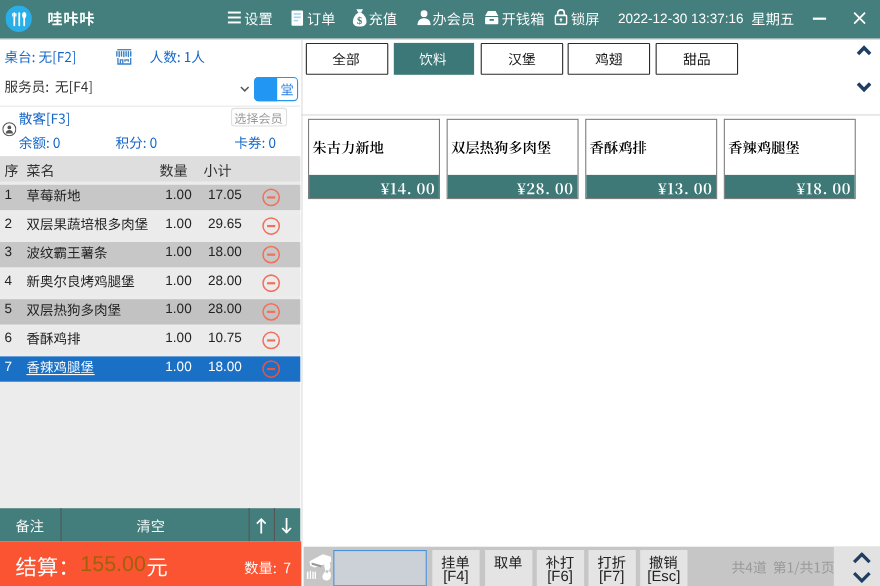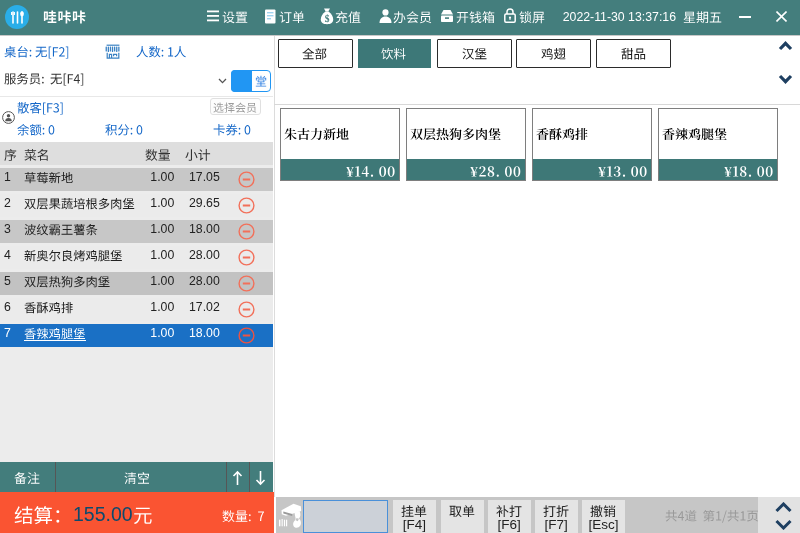--- a/index.html
+++ b/index.html
@@ -81,21 +81,21 @@
 <rect x="0.8" y="6" width="10.4" height="8.2" rx="1.2" fill="none" stroke="#fff" stroke-width="1.5"></rect>
 <path d="M3 6 L3 4 C3 2.2 4.2 1 6 1 C7.8 1 9 2.2 9 4 L9 6" fill="none" stroke="#fff" stroke-width="1.5"></path>
 <circle cx="6" cy="9.6" r="1.1" fill="#fff"></circle>
       <rect x="5.5" y="10" width="1" height="2" fill="#fff"></rect>
 </svg>
 <div style="position:absolute;left:519.0px;top:7.0px;width:27px;height:19px">
       <svg width="27" height="19" viewBox="0 0 27 19">
         <path transform="translate(0,15.1)" d="M2.3 -10.9 3.2 -10.6Q2.9 -9.9 2.6 -9.2Q2.2 -8.5 1.8 -7.9Q1.4 -7.3 0.9 -6.9Q0.9 -7 0.8 -7.1Q0.7 -7.3 0.6 -7.5Q0.5 -7.6 0.4 -7.7Q1 -8.3 1.5 -9.1Q2 -10 2.3 -10.9ZM2.1 -9.4H5.4V-8.6H1.9ZM2.4 0.9 2.3 0.1 2.6 -0.3 5.1 -1.6Q5.2 -1.4 5.2 -1.2Q5.3 -0.9 5.3 -0.8Q4.5 -0.3 3.9 -0Q3.4 0.3 3.1 0.5Q2.8 0.7 2.6 0.8Q2.5 0.9 2.4 0.9ZM1.4 -7.1H5.1V-6.2H1.4ZM0.9 -4.5H5.3V-3.6H0.9ZM8.3 -5.8H9.3V-3.6Q9.3 -3 9.1 -2.3Q9 -1.7 8.6 -1.1Q8.2 -0.5 7.5 0.1Q6.7 0.6 5.4 1.1Q5.3 0.9 5.2 0.7Q5 0.5 4.8 0.3Q6 -0 6.7 -0.5Q7.4 -1 7.8 -1.5Q8.1 -2.1 8.2 -2.6Q8.3 -3.1 8.3 -3.6ZM8.8 -0.7 9.3 -1.4Q9.9 -1.1 10.5 -0.8Q11.1 -0.5 11.6 -0.2Q12.2 0.1 12.5 0.3L11.9 1Q11.6 0.8 11 0.5Q10.5 0.1 9.9 -0.2Q9.3 -0.5 8.8 -0.7ZM6 -7.4H11.7V-1.4H10.7V-6.5H6.9V-1.4H6ZM5.7 -10.1 6.5 -10.5Q6.9 -9.9 7.2 -9.3Q7.6 -8.7 7.7 -8.2L7 -7.8Q6.9 -8.1 6.7 -8.5Q6.5 -8.9 6.2 -9.4Q6 -9.8 5.7 -10.1ZM11.1 -10.4 12 -10.1Q11.7 -9.5 11.3 -8.9Q10.9 -8.3 10.6 -7.8L9.9 -8.1Q10.1 -8.4 10.3 -8.8Q10.6 -9.2 10.8 -9.7Q11 -10.1 11.1 -10.4ZM8.4 -11H9.3V-7H8.4ZM2.4 0.9Q2.4 0.9 2.3 0.7Q2.2 0.6 2 0.5Q1.9 0.4 1.8 0.3Q2 0.2 2.2 0Q2.3 -0.2 2.5 -0.5Q2.6 -0.8 2.6 -1.1V-6.8H3.5V-0.4Q3.5 -0.4 3.4 -0.3Q3.3 -0.2 3.1 -0.1Q3 0.1 2.8 0.3Q2.6 0.5 2.5 0.7Q2.4 0.8 2.4 0.9Z M14.8 -10.3H15.7V-6Q15.7 -5.2 15.7 -4.3Q15.6 -3.4 15.5 -2.4Q15.3 -1.4 15 -0.6Q14.8 0.3 14.3 1.1Q14.2 1 14 0.9Q13.9 0.8 13.7 0.7Q13.5 0.6 13.4 0.5Q13.9 -0.2 14.1 -1Q14.4 -1.8 14.5 -2.7Q14.7 -3.6 14.7 -4.4Q14.8 -5.2 14.8 -6ZM15.4 -10.3H24.6V-7.3H15.4V-8.1H23.6V-9.4H15.4ZM15.9 -2.8H25.3V-2H15.9ZM16.3 -5.5H24.9V-4.6H16.3ZM21.8 -5.2H22.8V1.1H21.8ZM18.3 -5.2H19.3V-3.3Q19.3 -2.7 19.2 -2.1Q19.1 -1.5 18.8 -1Q18.5 -0.4 18 0.1Q17.4 0.6 16.4 1.1Q16.4 1 16.3 0.8Q16.2 0.7 16 0.6Q15.9 0.4 15.8 0.3Q16.6 -0 17.2 -0.5Q17.7 -0.9 17.9 -1.4Q18.2 -1.9 18.2 -2.4Q18.3 -2.9 18.3 -3.4ZM17.5 -6.8 18.4 -7.1Q18.6 -6.8 18.8 -6.5Q19.1 -6.1 19.2 -5.9L18.3 -5.5Q18.2 -5.8 18 -6.2Q17.7 -6.5 17.5 -6.8ZM22.6 -7.2 23.6 -6.9Q23.3 -6.4 23 -5.8Q22.6 -5.3 22.3 -4.9L21.6 -5.2Q21.7 -5.5 21.9 -5.8Q22.1 -6.2 22.3 -6.5Q22.5 -6.9 22.6 -7.2Z" fill="#fff"></path>
       </svg>
     </div>
-<div style="position:absolute;right:124px;top:17px;transform:translateY(-50%);font-family:'Liberation Sans',sans-serif;font-size:12.3px;color:#fff;white-space:nowrap;">2022-11-30 13:37:16</div>
+<div style="position:absolute;right:124px;top:17px;transform:translateY(-50%);font-family:'Liberation Sans',sans-serif;font-size:12.3px;color:#fff;white-space:nowrap;">2022-12-30 13:37:16</div>
 <div style="position:absolute;left:683.0px;top:7.0px;width:40px;height:19px">
       <svg width="40" height="19" viewBox="0 0 40 19">
         <path transform="translate(0,15.1)" d="M2.4 -2.4H10.8V-1.6H2.4ZM2.6 -4.4H11.4V-3.6H2.6ZM0.8 -0.2H12.2V0.7H0.8ZM6 -5.5H7V0.4H6ZM3.1 -7.7V-6.6H9.9V-7.7ZM3.1 -9.6V-8.5H9.9V-9.6ZM2.2 -10.4H10.9V-5.8H2.2ZM3 -5.8 4 -5.5Q3.7 -4.8 3.3 -4.2Q2.9 -3.6 2.4 -3.1Q1.9 -2.6 1.5 -2.2Q1.4 -2.2 1.2 -2.4Q1.1 -2.5 0.9 -2.6Q0.8 -2.7 0.6 -2.8Q1.4 -3.3 2 -4.1Q2.6 -4.9 3 -5.8Z M20.9 -10.3H24.5V-9.4H20.9ZM20.9 -7.3H24.5V-6.4H20.9ZM20.9 -4.3H24.6V-3.4H20.9ZM24.1 -10.3H25.1V-0.2Q25.1 0.2 24.9 0.4Q24.8 0.7 24.6 0.8Q24.3 0.9 23.8 1Q23.3 1 22.6 1Q22.6 0.8 22.5 0.5Q22.4 0.2 22.3 0Q22.8 0.1 23.3 0.1Q23.7 0.1 23.9 0.1Q24 0 24.1 -0Q24.1 -0.1 24.1 -0.2ZM20.5 -10.3H21.5V-5.6Q21.5 -4.8 21.4 -3.9Q21.4 -3.1 21.2 -2.2Q21.1 -1.3 20.8 -0.4Q20.6 0.4 20.1 1.1Q20 1 19.9 0.9Q19.8 0.8 19.6 0.7Q19.5 0.6 19.3 0.5Q19.9 -0.3 20.1 -1.4Q20.4 -2.5 20.5 -3.5Q20.5 -4.6 20.5 -5.6ZM13.7 -9.2H19.9V-8.3H13.7ZM15.2 -7.2H18.5V-6.4H15.2ZM15.2 -5.1H18.5V-4.3H15.2ZM13.5 -3H19.9V-2.1H13.5ZM14.8 -10.8H15.7V-2.7H14.8ZM18 -10.8H18.9V-2.7H18ZM15.3 -1.9 16.2 -1.6Q15.9 -0.9 15.4 -0.1Q14.8 0.6 14.3 1Q14.2 1 14.1 0.9Q13.9 0.7 13.8 0.6Q13.6 0.5 13.5 0.5Q14.1 0 14.5 -0.6Q15 -1.2 15.3 -1.9ZM17.2 -1.5 17.9 -1.9Q18.2 -1.6 18.5 -1.2Q18.7 -0.9 19 -0.5Q19.2 -0.2 19.3 0.1L18.5 0.5Q18.4 0.3 18.2 -0.1Q18 -0.4 17.7 -0.8Q17.4 -1.2 17.2 -1.5Z M27.6 -9.7H37.4V-8.7H27.6ZM26.7 -0.6H38.3V0.3H26.7ZM31.4 -9.3H32.4Q32.3 -8.2 32.1 -6.9Q31.9 -5.7 31.7 -4.4Q31.5 -3.2 31.3 -2.1Q31.1 -0.9 30.9 -0.1L29.8 -0.1Q30 -1 30.2 -2.1Q30.4 -3.2 30.6 -4.5Q30.9 -5.7 31 -7Q31.2 -8.2 31.4 -9.3ZM28.3 -5.9H35.5V-4.9H28.3ZM35.1 -5.9H35.2L35.4 -5.9L36.1 -5.8Q36.1 -5.2 36 -4.5Q36 -3.8 35.9 -3Q35.8 -2.2 35.7 -1.4Q35.7 -0.7 35.6 0L34.6 -0.1Q34.6 -0.8 34.7 -1.5Q34.8 -2.3 34.9 -3.1Q34.9 -3.9 35 -4.6Q35.1 -5.3 35.1 -5.7Z" fill="#fff"></path>
       </svg>
     </div>
 <div style="position:absolute;left:739px;top:16px;width:12px;height:2px;background:#fff"></div>
 <svg style="position:absolute;left:776px;top:11px" width="11" height="11" viewBox="0 0 11 11">
       <g stroke="#fff" stroke-width="1.6">
         <line x1="0.5" y1="0.5" x2="10.5" y2="10.5"></line>
         <line x1="10.5" y1="0.5" x2="0.5" y2="10.5"></line>
@@ -268,21 +268,21 @@
 <rect x="4.8" y="7.5" width="7.4" height="2" fill="#f2705a"></rect>
     </svg>
 <div style="position:absolute;left:0;top:297.7px;width:273px;height:23.8px;background:#ebebeb"></div>
 <div style="position:absolute;left:4px;top:306.9px;transform:translateY(-50%);font-family:'Liberation Sans',sans-serif;font-size:12.3px;color:#222;white-space:nowrap;">6</div>
 <div style="position:absolute;left:24.0px;top:297.9px;width:50px;height:18px">
       <svg width="50" height="18" viewBox="0 0 50 18">
         <path transform="translate(0,14.3)" d="M2.5 -3.9H10V1H9V-3.1H3.4V1H2.5ZM3.1 -2H9.3V-1.4H3.1ZM3.1 -0.2H9.4V0.5H3.1ZM0.7 -7.5H11.6V-6.7H0.7ZM5.7 -9.2H6.6V-4.2H5.7ZM5.2 -7.3 5.9 -7Q5.5 -6.4 5 -5.8Q4.4 -5.3 3.8 -4.8Q3.1 -4.3 2.4 -3.9Q1.7 -3.5 1.1 -3.2Q1 -3.3 0.9 -3.5Q0.8 -3.6 0.7 -3.7Q0.6 -3.9 0.5 -3.9Q1.1 -4.2 1.8 -4.5Q2.5 -4.9 3.1 -5.3Q3.8 -5.8 4.3 -6.3Q4.8 -6.8 5.2 -7.3ZM7.1 -7.3Q7.4 -6.8 8 -6.3Q8.6 -5.8 9.2 -5.4Q9.8 -5 10.5 -4.7Q11.2 -4.3 11.9 -4.1Q11.8 -4 11.7 -3.9Q11.5 -3.7 11.4 -3.6Q11.3 -3.5 11.3 -3.3Q10.6 -3.6 9.9 -4Q9.2 -4.4 8.6 -4.9Q7.9 -5.3 7.3 -5.9Q6.8 -6.4 6.3 -7ZM9.6 -10.2 10.3 -9.5Q9.5 -9.3 8.5 -9.1Q7.5 -9 6.4 -8.9Q5.2 -8.7 4.1 -8.7Q3 -8.6 1.9 -8.5Q1.9 -8.7 1.8 -8.9Q1.8 -9.2 1.7 -9.3Q2.7 -9.4 3.9 -9.5Q5 -9.5 6 -9.6Q7.1 -9.8 8 -9.9Q8.9 -10.1 9.6 -10.2Z M13.1 -7.6H17.8V0.8H17V-6.8H13.8V0.9H13.1ZM13.4 -2.6H17.5V-1.9H13.4ZM13.4 -0.7H17.5V0.1H13.4ZM12.8 -9.9H18V-9.1H12.8ZM14.4 -9.6H15.1V-7H14.4ZM15.8 -9.6H16.4V-7H15.8ZM14.6 -7H15.1V-5.8Q15.1 -5.4 15 -5Q14.9 -4.6 14.7 -4.2Q14.5 -3.7 14.1 -3.4Q14.1 -3.5 13.9 -3.6Q13.8 -3.7 13.7 -3.7Q14.1 -4 14.3 -4.4Q14.4 -4.8 14.5 -5.1Q14.6 -5.5 14.6 -5.8ZM15.7 -7H16.3V-4.5Q16.3 -4.4 16.3 -4.3Q16.3 -4.3 16.4 -4.3Q16.5 -4.3 16.6 -4.3Q16.8 -4.3 16.8 -4.3Q16.9 -4.3 17 -4.3Q17 -4.3 17 -4.3Q17.1 -4.3 17.2 -4.2Q17.4 -4.2 17.5 -4.1Q17.5 -3.9 17.3 -3.9Q17.2 -3.8 16.9 -3.8Q16.9 -3.8 16.8 -3.8Q16.7 -3.8 16.5 -3.8Q16.4 -3.8 16.4 -3.8Q16 -3.8 15.9 -3.9Q15.7 -4 15.7 -4.5ZM18.3 -6.4H23.9V-5.5H18.3ZM20.7 -8.9H21.6V1H20.7ZM23 -10.2 23.7 -9.4Q23 -9.2 22.2 -8.9Q21.3 -8.7 20.4 -8.5Q19.5 -8.3 18.7 -8.2Q18.7 -8.4 18.6 -8.6Q18.5 -8.8 18.4 -8.9Q19.2 -9.1 20.1 -9.3Q20.9 -9.5 21.7 -9.7Q22.5 -9.9 23 -10.2ZM21.9 -6Q22.1 -5.2 22.5 -4.3Q22.8 -3.4 23.3 -2.7Q23.7 -1.9 24.2 -1.5Q24 -1.3 23.8 -1.1Q23.6 -1 23.5 -0.8Q23 -1.3 22.6 -2.2Q22.2 -3 21.8 -3.9Q21.5 -4.9 21.3 -5.8ZM20.5 -6.1 21.1 -5.8Q20.8 -4.9 20.4 -3.9Q20 -2.9 19.5 -2Q19 -1.2 18.5 -0.6Q18.4 -0.8 18.3 -1Q18.1 -1.3 18 -1.4Q18.5 -1.9 19 -2.7Q19.5 -3.5 19.8 -4.3Q20.2 -5.2 20.5 -6.1Z M29.9 -2.2H34.5V-1.4H29.9ZM25.2 -8.9H29.1V-8.1H25.2ZM28.7 -8.9H28.9L29 -9L29.6 -8.8Q29.4 -6.7 28.8 -5Q28.2 -3.3 27.4 -2.1Q26.6 -0.8 25.6 0Q25.5 -0.2 25.3 -0.4Q25.1 -0.6 24.9 -0.7Q25.6 -1.2 26.2 -2Q26.8 -2.8 27.3 -3.9Q27.8 -4.9 28.2 -6.1Q28.6 -7.4 28.7 -8.7ZM25.4 -6.8 26.1 -7.2Q26.6 -6.6 27.1 -5.9Q27.5 -5.2 28 -4.5Q28.5 -3.7 28.8 -3.1Q29.2 -2.4 29.4 -1.9L28.7 -1.3Q28.5 -1.9 28.1 -2.5Q27.7 -3.2 27.3 -3.9Q26.9 -4.7 26.4 -5.4Q25.9 -6.1 25.4 -6.8ZM35.2 -4.2H36.1Q36.1 -4.2 36.1 -4Q36.1 -3.9 36.1 -3.8Q36 -2.3 35.9 -1.4Q35.9 -0.6 35.8 -0.1Q35.7 0.3 35.5 0.5Q35.4 0.7 35.2 0.8Q35 0.8 34.7 0.9Q34.5 0.9 34.1 0.9Q33.7 0.9 33.3 0.9Q33.2 0.7 33.2 0.5Q33.1 0.3 33 0.1Q33.5 0.1 33.8 0.2Q34.2 0.2 34.4 0.2Q34.5 0.2 34.6 0.1Q34.7 0.1 34.8 0Q34.9 -0.1 34.9 -0.5Q35 -0.9 35.1 -1.8Q35.1 -2.6 35.2 -4ZM32.3 -10.4 33.3 -10.2Q33.1 -9.8 32.9 -9.4Q32.7 -9 32.5 -8.7L31.7 -8.9Q31.9 -9.2 32.1 -9.6Q32.2 -10.1 32.3 -10.4ZM34.5 -9.2H35.3Q35.3 -9.2 35.3 -9Q35.3 -8.9 35.3 -8.8Q35.3 -7.6 35.2 -6.9Q35.1 -6.2 35 -5.8Q35 -5.4 34.8 -5.3Q34.7 -5.1 34.5 -5.1Q34.4 -5 34.1 -5Q34 -5 33.6 -5Q33.3 -5 33 -5Q33 -5.1 32.9 -5.3Q32.9 -5.6 32.8 -5.7Q33.1 -5.7 33.4 -5.7Q33.6 -5.7 33.8 -5.7Q33.9 -5.7 33.9 -5.7Q34 -5.7 34.1 -5.8Q34.2 -5.9 34.2 -6.2Q34.3 -6.6 34.4 -7.2Q34.4 -7.9 34.5 -9ZM31.8 -7.5 32.3 -7.9Q32.7 -7.6 33.1 -7.3Q33.4 -6.9 33.6 -6.6L33.1 -6.1Q32.9 -6.4 32.5 -6.8Q32.1 -7.2 31.8 -7.5ZM34.9 -9.2V-8.4H31.1V-4.2H35.5V-3.4H30.3V-9.2Z M37.4 -3.8Q37.9 -4 38.6 -4.1Q39.2 -4.3 39.9 -4.5Q40.7 -4.7 41.4 -4.9L41.5 -4.1Q40.5 -3.8 39.5 -3.5Q38.4 -3.2 37.6 -2.9ZM37.6 -7.8H41.4V-7H37.6ZM39.1 -10.3H40V-0.2Q40 0.2 39.9 0.4Q39.8 0.6 39.6 0.7Q39.4 0.8 39 0.8Q38.7 0.9 38.1 0.9Q38.1 0.7 38 0.5Q37.9 0.2 37.8 0Q38.2 0 38.5 0Q38.8 0 38.9 0Q39.1 0 39.1 -0.2ZM41.8 -8.2H44.2V-7.4H41.8ZM46.1 -8.2H48.6V-7.4H46.1ZM41.9 -5.7H44.1V-4.9H41.9ZM46.1 -5.7H48.5V-4.9H46.1ZM46.2 -3.1H48.7V-2.2H46.2ZM45.7 -10.2H46.6V1H45.7ZM43.7 -10.2H44.6V1H43.7ZM41.6 -3.1H44.1V-2.3H41.6Z" fill="#222"></path>
       </svg>
     </div>
 <div style="position:absolute;left:150.3px;top:306.9px;transform:translateY(-50%);font-family:'Liberation Sans',sans-serif;font-size:12.3px;color:#222;white-space:nowrap;">1.00</div>
-<div style="position:absolute;left:189px;top:306.9px;transform:translateY(-50%);font-family:'Liberation Sans',sans-serif;font-size:12.3px;color:#222;white-space:nowrap;">17.02</div>
+<div style="position:absolute;left:189px;top:306.9px;transform:translateY(-50%);font-family:'Liberation Sans',sans-serif;font-size:12.3px;color:#222;white-space:nowrap;">10.75</div>
 <svg style="position:absolute;left:238px;top:301.3px" width="17" height="17" viewBox="0 0 17 17">
 <circle cx="8.5" cy="8.5" r="7.4" fill="none" stroke="#f2705a" stroke-width="1.4"></circle>
 <rect x="4.8" y="7.5" width="7.4" height="2" fill="#f2705a"></rect>
     </svg>
 <div style="position:absolute;left:0;top:323.7px;width:273px;height:23.8px;background:#1a70c5"></div>
 <div style="position:absolute;left:4px;top:332.9px;transform:translateY(-50%);font-family:'Liberation Sans',sans-serif;font-size:12.3px;color:#fff;white-space:nowrap;">7</div>
 <div style="position:absolute;left:24.0px;top:323.9px;width:62px;height:18px">
       <svg width="62" height="18" viewBox="0 0 62 18">
         <path transform="translate(0,14.3)" d="M2.5 -3.9H10V1H9V-3.1H3.4V1H2.5ZM3.1 -2H9.3V-1.4H3.1ZM3.1 -0.2H9.4V0.5H3.1ZM0.7 -7.5H11.6V-6.7H0.7ZM5.7 -9.2H6.6V-4.2H5.7ZM5.2 -7.3 5.9 -7Q5.5 -6.4 5 -5.8Q4.4 -5.3 3.8 -4.8Q3.1 -4.3 2.4 -3.9Q1.7 -3.5 1.1 -3.2Q1 -3.3 0.9 -3.5Q0.8 -3.6 0.7 -3.7Q0.6 -3.9 0.5 -3.9Q1.1 -4.2 1.8 -4.5Q2.5 -4.9 3.1 -5.3Q3.8 -5.8 4.3 -6.3Q4.8 -6.8 5.2 -7.3ZM7.1 -7.3Q7.4 -6.8 8 -6.3Q8.6 -5.8 9.2 -5.4Q9.8 -5 10.5 -4.7Q11.2 -4.3 11.9 -4.1Q11.8 -4 11.7 -3.9Q11.5 -3.7 11.4 -3.6Q11.3 -3.5 11.3 -3.3Q10.6 -3.6 9.9 -4Q9.2 -4.4 8.6 -4.9Q7.9 -5.3 7.3 -5.9Q6.8 -6.4 6.3 -7ZM9.6 -10.2 10.3 -9.5Q9.5 -9.3 8.5 -9.1Q7.5 -9 6.4 -8.9Q5.2 -8.7 4.1 -8.7Q3 -8.6 1.9 -8.5Q1.9 -8.7 1.8 -8.9Q1.8 -9.2 1.7 -9.3Q2.7 -9.4 3.9 -9.5Q5 -9.5 6 -9.6Q7.1 -9.8 8 -9.9Q8.9 -10.1 9.6 -10.2Z M20.4 -10.3H21.3V1H20.4ZM13 -8.7H17.6V-7.9H13ZM17.8 -8.9H24V-8.1H17.8ZM12.8 -5.4H17.7V-4.6H12.8ZM13.5 -7.6 14.1 -7.9Q14.4 -7.4 14.7 -6.8Q14.9 -6.3 15 -5.8L14.3 -5.5Q14.2 -5.9 13.9 -6.5Q13.7 -7.1 13.5 -7.6ZM16.5 -7.8 17.4 -7.6Q17.2 -7.2 17 -6.7Q16.8 -6.2 16.5 -5.8Q16.3 -5.4 16.1 -5L15.5 -5.2Q15.7 -5.6 15.9 -6Q16.1 -6.5 16.2 -6.9Q16.4 -7.4 16.5 -7.8ZM18.9 -6.2V-4.3H22.8V-6.2ZM18.1 -6.9H23.7V-3.6H18.1ZM21.5 -3.9Q21.8 -3.2 22.3 -2.5Q22.7 -1.9 23.3 -1.3Q23.8 -0.7 24.3 -0.4Q24.2 -0.2 24 -0Q23.8 0.2 23.7 0.3Q23.2 -0.1 22.6 -0.7Q22.1 -1.4 21.6 -2.1Q21.2 -2.9 20.8 -3.6ZM20.2 -3.8 20.9 -3.6Q20.5 -2.8 20 -2Q19.4 -1.2 18.8 -0.6Q18.1 0 17.4 0.4Q17.4 0.3 17.3 0.2Q17.1 0.1 17 -0Q16.9 -0.2 16.8 -0.2Q17.5 -0.6 18.1 -1.2Q18.8 -1.7 19.3 -2.4Q19.9 -3.1 20.2 -3.8ZM14.9 -5.1H15.8V-3Q15.8 -2.5 15.7 -2Q15.6 -1.5 15.4 -0.9Q15.2 -0.4 14.9 0.1Q14.5 0.6 13.9 1Q13.8 0.9 13.7 0.8Q13.6 0.7 13.5 0.6Q13.4 0.5 13.3 0.4Q13.8 0 14.2 -0.4Q14.5 -0.8 14.6 -1.3Q14.8 -1.7 14.8 -2.2Q14.9 -2.6 14.9 -3ZM14.5 -10.1 15.3 -10.4Q15.5 -10.1 15.8 -9.7Q16 -9.3 16.2 -9L15.4 -8.6Q15.3 -8.9 15 -9.3Q14.8 -9.7 14.5 -10.1ZM13.1 -3.3H17.5V-2.5H13.1Z M29.9 -2.2H34.5V-1.4H29.9ZM25.2 -8.9H29.1V-8.1H25.2ZM28.7 -8.9H28.9L29 -9L29.6 -8.8Q29.4 -6.7 28.8 -5Q28.2 -3.3 27.4 -2.1Q26.6 -0.8 25.6 0Q25.5 -0.2 25.3 -0.4Q25.1 -0.6 24.9 -0.7Q25.6 -1.2 26.2 -2Q26.8 -2.8 27.3 -3.9Q27.8 -4.9 28.2 -6.1Q28.6 -7.4 28.7 -8.7ZM25.4 -6.8 26.1 -7.2Q26.6 -6.6 27.1 -5.9Q27.5 -5.2 28 -4.5Q28.5 -3.7 28.8 -3.1Q29.2 -2.4 29.4 -1.9L28.7 -1.3Q28.5 -1.9 28.1 -2.5Q27.7 -3.2 27.3 -3.9Q26.9 -4.7 26.4 -5.4Q25.9 -6.1 25.4 -6.8ZM35.2 -4.2H36.1Q36.1 -4.2 36.1 -4Q36.1 -3.9 36.1 -3.8Q36 -2.3 35.9 -1.4Q35.9 -0.6 35.8 -0.1Q35.7 0.3 35.5 0.5Q35.4 0.7 35.2 0.8Q35 0.8 34.7 0.9Q34.5 0.9 34.1 0.9Q33.7 0.9 33.3 0.9Q33.2 0.7 33.2 0.5Q33.1 0.3 33 0.1Q33.5 0.1 33.8 0.2Q34.2 0.2 34.4 0.2Q34.5 0.2 34.6 0.1Q34.7 0.1 34.8 0Q34.9 -0.1 34.9 -0.5Q35 -0.9 35.1 -1.8Q35.1 -2.6 35.2 -4ZM32.3 -10.4 33.3 -10.2Q33.1 -9.8 32.9 -9.4Q32.7 -9 32.5 -8.7L31.7 -8.9Q31.9 -9.2 32.1 -9.6Q32.2 -10.1 32.3 -10.4ZM34.5 -9.2H35.3Q35.3 -9.2 35.3 -9Q35.3 -8.9 35.3 -8.8Q35.3 -7.6 35.2 -6.9Q35.1 -6.2 35 -5.8Q35 -5.4 34.8 -5.3Q34.7 -5.1 34.5 -5.1Q34.4 -5 34.1 -5Q34 -5 33.6 -5Q33.3 -5 33 -5Q33 -5.1 32.9 -5.3Q32.9 -5.6 32.8 -5.7Q33.1 -5.7 33.4 -5.7Q33.6 -5.7 33.8 -5.7Q33.9 -5.7 33.9 -5.7Q34 -5.7 34.1 -5.8Q34.2 -5.9 34.2 -6.2Q34.3 -6.6 34.4 -7.2Q34.4 -7.9 34.5 -9ZM31.8 -7.5 32.3 -7.9Q32.7 -7.6 33.1 -7.3Q33.4 -6.9 33.6 -6.6L33.1 -6.1Q32.9 -6.4 32.5 -6.8Q32.1 -7.2 31.8 -7.5ZM34.9 -9.2V-8.4H31.1V-4.2H35.5V-3.4H30.3V-9.2Z M38.3 -9.9H40.5V-9.1H38.3ZM38.3 -7H40.5V-6.2H38.3ZM38.3 -4H40.5V-3.3H38.3ZM38 -9.9H38.7V-5.4Q38.7 -4.7 38.7 -3.9Q38.7 -3.1 38.6 -2.2Q38.5 -1.3 38.4 -0.5Q38.2 0.3 38 1Q37.9 0.9 37.8 0.8Q37.6 0.8 37.5 0.7Q37.4 0.6 37.3 0.6Q37.5 -0.1 37.7 -0.8Q37.8 -1.6 37.9 -2.4Q37.9 -3.2 38 -4Q38 -4.8 38 -5.4ZM40 -9.9H40.8V-0.1Q40.8 0.2 40.8 0.4Q40.7 0.6 40.5 0.7Q40.3 0.9 40 0.9Q39.6 0.9 39.1 0.9Q39.1 0.7 39.1 0.5Q39 0.2 38.9 0.1Q39.2 0.1 39.5 0.1Q39.8 0.1 39.9 0.1Q40 0.1 40 -0.1ZM48 -4.8 48.5 -4.2Q48.1 -3.9 47.6 -3.5Q47.2 -3.2 46.8 -3L46.4 -3.5Q46.6 -3.6 46.9 -3.9Q47.2 -4.1 47.5 -4.4Q47.8 -4.6 48 -4.8ZM44.3 -9.8H48V-5.2H44.3V-5.9H47.2V-9H44.3ZM44.3 -7.9H47.6V-7.1H44.3ZM42.9 -6.1V-0.8H42.1V-5.3H41.2V-6.1ZM41.3 -9.3 42 -9.6Q42.4 -9.1 42.7 -8.5Q43 -7.9 43.1 -7.5L42.4 -7.1Q42.3 -7.4 42.1 -7.8Q42 -8.2 41.7 -8.6Q41.5 -9 41.3 -9.3ZM42.5 -1.2Q42.8 -1.2 43 -1Q43.3 -0.8 43.7 -0.5Q44.1 -0.2 44.7 -0.1Q45.2 -0 46 -0Q46.4 -0 46.9 -0Q47.4 -0.1 47.9 -0.1Q48.4 -0.1 48.8 -0.2Q48.8 -0.1 48.8 0.1Q48.7 0.3 48.7 0.4Q48.6 0.6 48.6 0.7Q48.3 0.7 47.8 0.8Q47.3 0.8 46.8 0.8Q46.3 0.8 45.9 0.8Q45.2 0.8 44.6 0.7Q44 0.5 43.5 0.2Q43.2 -0 42.9 -0.2Q42.7 -0.4 42.5 -0.4Q42.3 -0.4 42.1 -0.2Q41.9 -0 41.7 0.3Q41.5 0.6 41.3 0.9L40.7 0.1Q41.2 -0.4 41.7 -0.8Q42.1 -1.2 42.5 -1.2ZM43.8 -0.9 43.8 -1.6 44.1 -2 46.2 -2.7Q46.3 -2.5 46.3 -2.3Q46.4 -2.1 46.4 -2Q45.6 -1.7 45.2 -1.5Q44.7 -1.3 44.4 -1.2Q44.1 -1.1 44 -1Q43.9 -1 43.8 -0.9ZM45.2 -4.4 45.9 -4.7Q46.3 -4.3 46.8 -3.7Q47.3 -3.1 47.7 -2.5Q48.1 -1.9 48.4 -1.5L47.7 -1Q47.5 -1.5 47.1 -2.1Q46.7 -2.6 46.2 -3.2Q45.7 -3.9 45.2 -4.4ZM43.8 -0.9Q43.8 -1 43.6 -1.2Q43.5 -1.5 43.4 -1.6Q43.6 -1.7 43.7 -1.9Q43.9 -2.1 43.9 -2.5V-9.8H44.7V-1.8Q44.7 -1.8 44.6 -1.7Q44.5 -1.6 44.3 -1.5Q44.1 -1.3 43.9 -1.2Q43.8 -1 43.8 -0.9Z M56.2 -7.4H57.2V-3.1H56.2ZM55.6 -6.2 56.3 -6Q56 -5.4 55.4 -4.9Q54.9 -4.4 54.3 -4Q53.8 -3.5 53.2 -3.3Q53.1 -3.4 52.9 -3.6Q52.8 -3.8 52.6 -3.9Q53.2 -4.1 53.7 -4.5Q54.3 -4.9 54.8 -5.3Q55.3 -5.8 55.6 -6.2ZM57.7 -6.2Q58 -5.8 58.6 -5.3Q59.1 -4.9 59.7 -4.6Q60.3 -4.2 60.9 -4Q60.8 -3.9 60.6 -3.7Q60.4 -3.5 60.3 -3.3Q59.7 -3.6 59.1 -4Q58.5 -4.4 57.9 -4.9Q57.4 -5.4 57 -5.9ZM54.6 -9.2V-8H58.8V-9.2ZM53.8 -9.9H59.7V-7.3H53.8ZM49.7 -0.2H61V0.6H49.7ZM50.9 -2.3H59.9V-1.5H50.9ZM52.8 -6.4H60.6V-5.7H52.8ZM54.8 -3.4H55.8V0.2H54.8ZM51.2 -7.8 52.1 -8.6 52.1 -8.6V-3.1H51.2ZM52.4 -10.4 53.2 -10.1Q52.8 -9.3 52.4 -8.5Q51.9 -7.7 51.3 -7Q50.8 -6.3 50.2 -5.8Q50.1 -5.9 50 -6Q49.9 -6.2 49.8 -6.3Q49.7 -6.5 49.6 -6.5Q50.4 -7.2 51.1 -8.3Q51.9 -9.3 52.4 -10.4Z" fill="#fff"></path>
       </svg>
@@ -319,21 +319,21 @@
         <line x1="5.5" y1="1" x2="5.5" y2="14"></line>
         <path d="M1.5 10 L5.5 14 L9.5 10"></path>
       </g>
     </svg>
 <div style="position:absolute;left:0;top:492px;width:274px;height:41px;background:#fa5432"></div>
 <div style="position:absolute;left:14.0px;top:499.5px;width:59px;height:29px">
       <svg width="59" height="29" viewBox="0 0 59 29">
         <path transform="translate(0,22.6)" d="M1.2 -3.6Q1.2 -3.7 1.1 -4Q1 -4.3 0.9 -4.5Q0.8 -4.8 0.7 -5Q1.1 -5.1 1.4 -5.4Q1.8 -5.8 2.3 -6.3Q2.5 -6.5 3 -7.1Q3.5 -7.7 4.1 -8.6Q4.7 -9.4 5.4 -10.3Q6 -11.3 6.5 -12.3L7.8 -11.5Q6.6 -9.5 5.2 -7.6Q3.7 -5.8 2.3 -4.4V-4.4Q2.3 -4.4 2.1 -4.3Q2 -4.2 1.7 -4.1Q1.5 -4 1.4 -3.8Q1.2 -3.7 1.2 -3.6ZM1.2 -3.6 1.2 -4.8 1.9 -5.3 7.8 -6.3Q7.7 -6 7.8 -5.6Q7.8 -5.2 7.8 -5Q5.8 -4.6 4.6 -4.4Q3.3 -4.2 2.7 -4Q2 -3.9 1.7 -3.8Q1.4 -3.7 1.2 -3.6ZM1.1 -8.3Q1.1 -8.5 1 -8.8Q0.9 -9 0.8 -9.3Q0.7 -9.6 0.6 -9.8Q0.9 -9.8 1.1 -10.2Q1.4 -10.5 1.7 -10.9Q1.9 -11.2 2.2 -11.7Q2.5 -12.3 2.9 -13Q3.3 -13.7 3.7 -14.6Q4 -15.4 4.3 -16.3L5.8 -15.6Q5.3 -14.5 4.7 -13.3Q4.1 -12.1 3.4 -11.1Q2.8 -10 2.1 -9.2V-9.1Q2.1 -9.1 1.9 -9Q1.8 -9 1.6 -8.8Q1.4 -8.7 1.2 -8.6Q1.1 -8.4 1.1 -8.3ZM1.1 -8.3 1.1 -9.4 1.8 -9.9 5.9 -10.2Q5.9 -10 5.8 -9.6Q5.8 -9.3 5.8 -9Q4.4 -8.9 3.5 -8.8Q2.7 -8.6 2.2 -8.6Q1.7 -8.5 1.5 -8.4Q1.2 -8.4 1.1 -8.3ZM0.7 -1Q1.6 -1.2 2.8 -1.4Q3.9 -1.6 5.2 -1.9Q6.5 -2.2 7.8 -2.4L7.9 -1.1Q6.1 -0.6 4.2 -0.2Q2.4 0.1 0.9 0.5ZM8 -13.8H18.4V-12.4H8ZM8.4 -9.3H18V-7.9H8.4ZM9.7 -0.6H16.8V0.7H9.7ZM12.5 -16.4H14V-8.6H12.5ZM9 -5.9H17.6V1.5H16.1V-4.6H10.4V1.5H9Z M20.6 -3H38V-1.7H20.6ZM24.4 -8.9V-7.8H34.4V-8.9ZM24.4 -6.8V-5.6H34.4V-6.8ZM24.4 -11V-9.8H34.4V-11ZM22.9 -12H35.9V-4.7H22.9ZM32 -4.9H33.5V1.5H32ZM22.7 -14.9H29V-13.7H22.7ZM30.2 -14.9H37.8V-13.7H30.2ZM23.1 -16.5 24.4 -16.1Q23.9 -14.8 23.1 -13.6Q22.2 -12.4 21.4 -11.6Q21.3 -11.7 21 -11.9Q20.8 -12.1 20.6 -12.2Q20.4 -12.3 20.2 -12.4Q21.1 -13.2 21.8 -14.3Q22.6 -15.3 23.1 -16.5ZM30.7 -16.5 32.1 -16.1Q31.7 -14.9 30.9 -13.8Q30.1 -12.6 29.3 -11.9Q29.1 -12 28.9 -12.1Q28.7 -12.3 28.4 -12.4Q28.2 -12.5 28 -12.6Q28.9 -13.3 29.6 -14.3Q30.3 -15.4 30.7 -16.5ZM23.9 -14 25.2 -14.4Q25.5 -13.9 25.9 -13.4Q26.2 -12.8 26.4 -12.4L25.1 -11.9Q25 -12.3 24.6 -12.9Q24.3 -13.5 23.9 -14ZM32.1 -14 33.3 -14.6Q33.8 -14.1 34.3 -13.5Q34.8 -12.9 35 -12.4L33.8 -11.9Q33.6 -12.3 33.1 -12.9Q32.6 -13.6 32.1 -14ZM25.6 -4.9H27.1V-3.4Q27.1 -2.7 26.9 -2.1Q26.7 -1.4 26.1 -0.8Q25.6 -0.1 24.6 0.5Q23.5 1.1 21.8 1.6Q21.7 1.3 21.4 1Q21.1 0.7 20.9 0.5Q22.5 0.1 23.4 -0.4Q24.3 -0.9 24.8 -1.4Q25.3 -1.9 25.4 -2.4Q25.6 -2.9 25.6 -3.4Z M43.9 -9.5Q43.3 -9.5 42.8 -9.9Q42.4 -10.3 42.4 -10.9Q42.4 -11.6 42.8 -12Q43.3 -12.4 43.9 -12.4Q44.5 -12.4 44.9 -12Q45.3 -11.6 45.3 -10.9Q45.3 -10.3 44.9 -9.9Q44.5 -9.5 43.9 -9.5ZM43.9 0.1Q43.3 0.1 42.8 -0.3Q42.4 -0.7 42.4 -1.4Q42.4 -2.1 42.8 -2.5Q43.3 -2.9 43.9 -2.9Q44.5 -2.9 44.9 -2.5Q45.3 -2.1 45.3 -1.4Q45.3 -0.7 44.9 -0.3Q44.5 0.1 43.9 0.1Z" fill="#fff"></path>
       </svg>
     </div>
-<div style="position:absolute;left:73px;top:514px;transform:translateY(-50%);font-family:'Liberation Sans',sans-serif;font-size:19.5px;color:#0c4a6e;white-space:nowrap;">155.00</div>
+<div style="position:absolute;left:73px;top:514px;transform:translateY(-50%);font-family:'Liberation Sans',sans-serif;font-size:19.5px;color:#a16207;white-space:nowrap;">155.00</div>
 <div style="position:absolute;left:133.0px;top:499.5px;width:20px;height:29px">
       <svg width="20" height="29" viewBox="0 0 20 29">
         <path transform="translate(0,22.6)" d="M11.4 -8.5H12.9V-1Q12.9 -0.5 13 -0.3Q13.2 -0.2 13.8 -0.2Q13.9 -0.2 14.2 -0.2Q14.6 -0.2 15 -0.2Q15.4 -0.2 15.8 -0.2Q16.1 -0.2 16.3 -0.2Q16.7 -0.2 16.9 -0.4Q17.1 -0.7 17.2 -1.4Q17.3 -2.2 17.3 -3.7Q17.5 -3.6 17.7 -3.4Q18 -3.3 18.2 -3.2Q18.5 -3.1 18.7 -3.1Q18.6 -1.4 18.4 -0.5Q18.2 0.5 17.7 0.8Q17.3 1.2 16.4 1.2Q16.3 1.2 15.9 1.2Q15.5 1.2 15 1.2Q14.5 1.2 14.1 1.2Q13.7 1.2 13.6 1.2Q12.7 1.2 12.2 1Q11.7 0.8 11.6 0.3Q11.4 -0.1 11.4 -1ZM1.2 -9.4H18.4V-8H1.2ZM2.9 -14.9H16.7V-13.5H2.9ZM6.2 -8.3H7.7Q7.6 -6.7 7.3 -5.2Q7 -3.7 6.4 -2.5Q5.8 -1.2 4.7 -0.2Q3.6 0.8 1.8 1.5Q1.7 1.2 1.5 0.9Q1.2 0.6 0.9 0.4Q2.5 -0.2 3.5 -1.1Q4.5 -2 5 -3.1Q5.6 -4.3 5.8 -5.6Q6 -6.9 6.2 -8.3Z" fill="#fff"></path>
       </svg>
     </div>
 <div style="position:absolute;left:222.0px;top:505.5px;width:43px;height:19px">
       <svg width="43" height="19" viewBox="0 0 43 19">
         <path transform="translate(0,15.1)" d="M0.9 -4.2H5.9V-3.4H0.9ZM0.6 -8.5H6.9V-7.7H0.6ZM5.8 -10.7 6.6 -10.3Q6.3 -9.9 6 -9.4Q5.7 -9 5.4 -8.6L4.8 -8.9Q4.9 -9.2 5.1 -9.5Q5.3 -9.8 5.5 -10.1Q5.6 -10.4 5.8 -10.7ZM3.3 -10.9H4.2V-5.2H3.3ZM1.1 -10.3 1.9 -10.6Q2.1 -10.2 2.4 -9.7Q2.6 -9.3 2.7 -8.9L2 -8.6Q1.9 -8.9 1.6 -9.4Q1.4 -9.9 1.1 -10.3ZM3.4 -8.2 4 -7.8Q3.7 -7.2 3.2 -6.7Q2.7 -6.1 2.2 -5.7Q1.6 -5.2 1 -4.9Q1 -5.1 0.8 -5.3Q0.7 -5.5 0.5 -5.7Q1.1 -5.9 1.6 -6.3Q2.1 -6.7 2.6 -7.2Q3.1 -7.7 3.4 -8.2ZM4.1 -7.9Q4.3 -7.8 4.6 -7.6Q5 -7.4 5.4 -7.1Q5.8 -6.9 6.1 -6.7Q6.4 -6.5 6.5 -6.4L6 -5.7Q5.8 -5.8 5.5 -6.1Q5.2 -6.3 4.9 -6.6Q4.5 -6.9 4.2 -7.1Q3.8 -7.3 3.6 -7.5ZM8 -8.4H12.3V-7.5H8ZM8.2 -10.8 9.1 -10.7Q8.9 -9.4 8.6 -8.3Q8.3 -7.1 7.9 -6.1Q7.5 -5.1 7 -4.4Q6.9 -4.5 6.8 -4.6Q6.7 -4.7 6.5 -4.8Q6.4 -4.9 6.3 -5Q6.8 -5.7 7.1 -6.6Q7.5 -7.5 7.8 -8.6Q8 -9.7 8.2 -10.8ZM10.6 -7.9 11.5 -7.8Q11.2 -5.6 10.6 -3.9Q10 -2.2 9 -1Q8 0.2 6.4 1.1Q6.4 1 6.3 0.8Q6.2 0.7 6.1 0.5Q6 0.4 5.9 0.3Q7.4 -0.4 8.3 -1.6Q9.3 -2.7 9.8 -4.3Q10.3 -5.8 10.6 -7.9ZM8.4 -7.6Q8.7 -5.8 9.2 -4.3Q9.8 -2.8 10.6 -1.6Q11.5 -0.5 12.6 0.2Q12.5 0.3 12.3 0.5Q12.1 0.7 12 0.9Q10.8 0.2 9.9 -1.1Q9 -2.3 8.5 -3.9Q7.9 -5.5 7.6 -7.4ZM1.4 -2 2 -2.6Q2.7 -2.3 3.5 -2Q4.2 -1.6 4.9 -1.2Q5.5 -0.9 6 -0.6L5.4 0.1Q4.9 -0.2 4.3 -0.6Q3.6 -1 2.9 -1.4Q2.1 -1.7 1.4 -2ZM5.6 -4.2H5.7L5.9 -4.2L6.4 -4Q6 -2.6 5.2 -1.6Q4.4 -0.6 3.3 -0Q2.2 0.6 1 0.9Q0.9 0.8 0.8 0.5Q0.7 0.3 0.5 0.2Q1.7 -0.1 2.7 -0.6Q3.7 -1.2 4.5 -2Q5.2 -2.9 5.6 -4.1ZM1.4 -2Q1.7 -2.4 2 -2.9Q2.3 -3.4 2.6 -4Q2.8 -4.5 3 -5L3.9 -4.9Q3.7 -4.3 3.4 -3.8Q3.1 -3.2 2.9 -2.7Q2.6 -2.2 2.3 -1.8Z M16.2 -8.6V-7.9H22.7V-8.6ZM16.2 -9.9V-9.2H22.7V-9.9ZM15.3 -10.5H23.7V-7.3H15.3ZM16 -3.5V-2.8H23.1V-3.5ZM16 -4.9V-4.1H23.1V-4.9ZM15.1 -5.5H24.1V-2.2H15.1ZM19 -5.2H20V0.4H19ZM13.7 -6.8H25.3V-6H13.7ZM14.7 -1.5H24.4V-0.8H14.7ZM13.6 -0H25.4V0.7H13.6Z M27.8 -5.1Q27.5 -5.1 27.2 -5.3Q26.9 -5.6 26.9 -6Q26.9 -6.4 27.2 -6.6Q27.5 -6.9 27.8 -6.9Q28.2 -6.9 28.4 -6.6Q28.7 -6.4 28.7 -6Q28.7 -5.6 28.4 -5.3Q28.2 -5.1 27.8 -5.1ZM27.8 0.2Q27.5 0.2 27.2 -0.1Q26.9 -0.3 26.9 -0.7Q26.9 -1.1 27.2 -1.4Q27.5 -1.6 27.8 -1.6Q28.2 -1.6 28.4 -1.4Q28.7 -1.1 28.7 -0.7Q28.7 -0.3 28.4 -0.1Q28.2 0.2 27.8 0.2Z M38 0Q38.1 -1.4 38.2 -2.5Q38.4 -3.6 38.7 -4.6Q39 -5.6 39.5 -6.6Q40 -7.5 40.7 -8.5H36.1V-9.5H42V-8.8Q41.2 -7.7 40.7 -6.7Q40.2 -5.8 39.9 -4.7Q39.6 -3.7 39.4 -2.6Q39.3 -1.4 39.2 0Z" fill="#fff"></path>
       </svg>
     </div>

